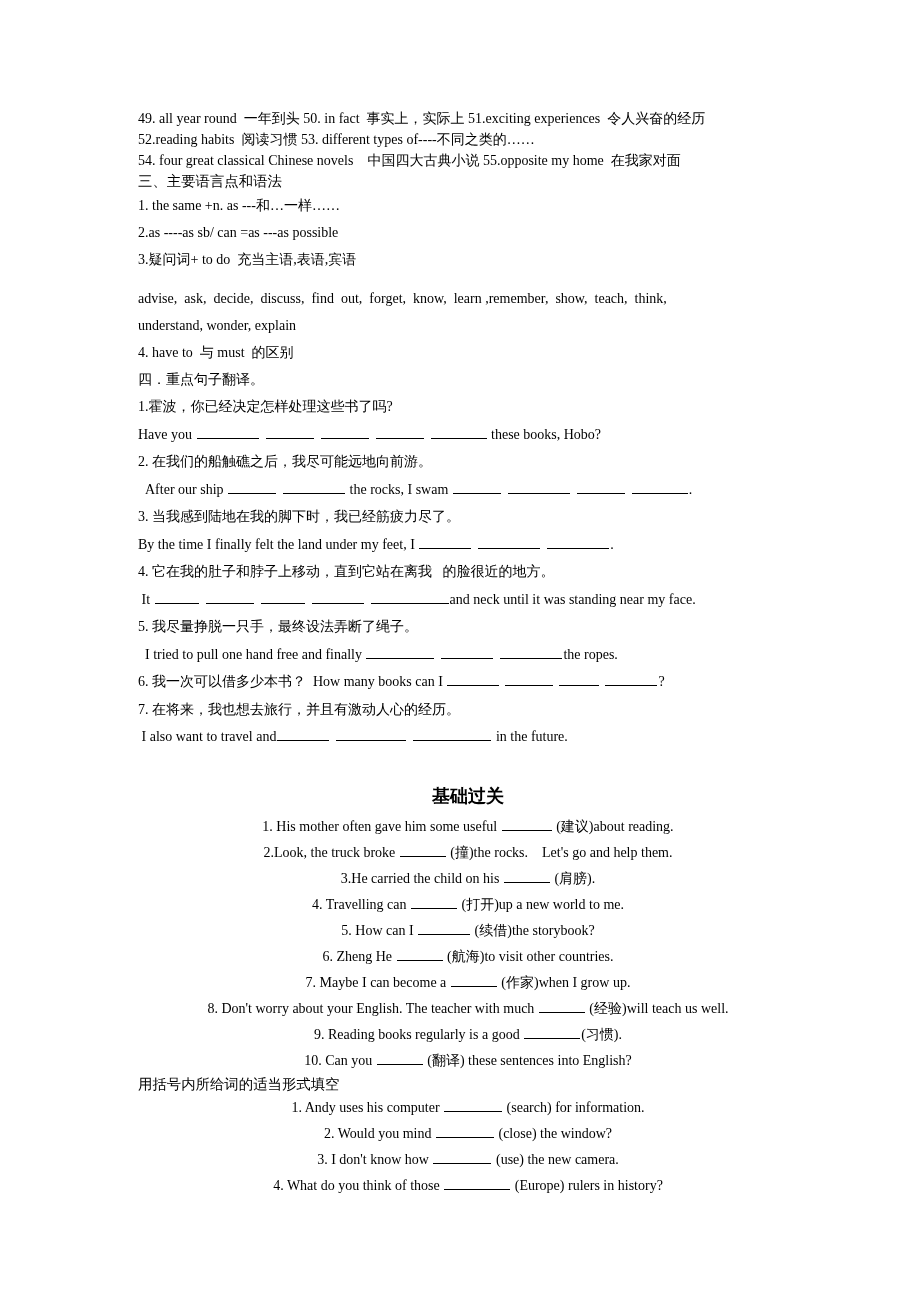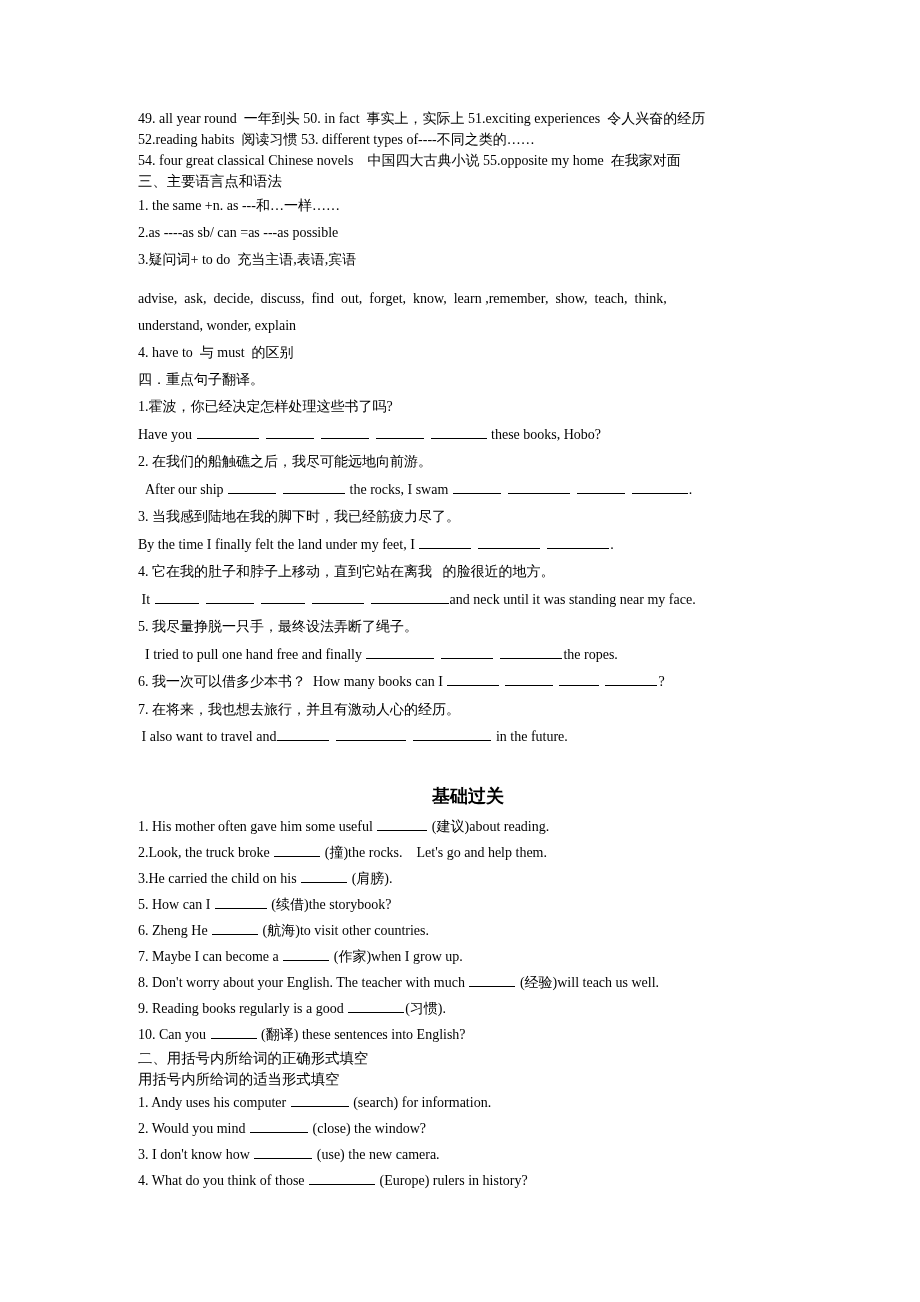--- a/index.html
+++ b/index.html
@@ -25,21 +25,21 @@
   .ln {
     font-size: 14px;
     line-height: 21.5px;
     white-space: pre-wrap;
     margin: 0;
   }
   
   .tight { line-height: 21px; }
   
   .sp { line-height: 27px; }
-  .sp2 { line-height: 26px; }
+  .sp2 { line-height: 26px; text-align: center; }
   .sp3 { line-height: 27.5px; }
 
   .justify {
     text-align: justify;
     text-align-last: left;
     margin-top: 12px;
   }
 
   .center { text-align: center; }
 
@@ -109,31 +109,31 @@
 
   <p class="ln center heading-zh">基础过关</p>
 
   <div class="spacer-sm"></div>
 
   <div>
     <div id="vocabulary-items">
         <p class="ln sp2"><span>1. His mother often gave him some useful </span><span class="bl" style="width: 50px;"></span><span> (建议)about reading.</span></p>
         <p class="ln sp2"><span>2.Look, the truck broke </span><span class="bl" style="width: 46px;"></span><span> (撞)the rocks.    Let's go and help them.</span></p>
         <p class="ln sp2"><span>3.He carried the child on his </span><span class="bl" style="width: 46px;"></span><span> (肩膀).</span></p>
+        <p class="ln sp2"><span>4. Travelling can </span><span class="bl" style="width: 46px;"></span><span> (打开)up a new world to me.</span></p>
         <p class="ln sp2"><span>5. How can I </span><span class="bl" style="width: 52px;"></span><span> (续借)the storybook?</span></p>
         <p class="ln sp2"><span>6. Zheng He </span><span class="bl" style="width: 46px;"></span><span> (航海)to visit other countries.</span></p>
         <p class="ln sp2"><span>7. Maybe I can become a </span><span class="bl" style="width: 46px;"></span><span> (作家)when I grow up.</span></p>
         <p class="ln sp2"><span>8. Don't worry about your English. The teacher with much </span><span class="bl" style="width: 46px;"></span><span> (经验)will teach us well.</span></p>
         <p class="ln sp2"><span>9. Reading books regularly is a good </span><span class="bl" style="width: 56px;"></span><span>(习惯).</span></p>
         <p class="ln sp2"><span>10. Can you </span><span class="bl" style="width: 46px;"></span><span> (翻译) these sentences into English?</span></p>
       </div>
   </div>
 
   <div>
-    <p class="ln tight zh-head">二、用括号内所给词的正确形式填空</p>
     <p class="ln tight zh-head">用括号内所给词的适当形式填空</p>
     <div id="forms-items">
         <p class="ln sp2"><span>1. Andy uses his computer </span><span class="bl" style="width: 58px;"></span><span> (search) for information.</span></p>
         <p class="ln sp2"><span>2. Would you mind </span><span class="bl" style="width: 58px;"></span><span> (close) the window?</span></p>
         <p class="ln sp2"><span>3. I don't know how </span><span class="bl" style="width: 58px;"></span><span> (use) the new camera.</span></p>
         <p class="ln sp2"><span>4. What do you think of those </span><span class="bl" style="width: 66px;"></span><span> (Europe) rulers in history?</span></p>
       </div>
   </div>
 
 </div>

